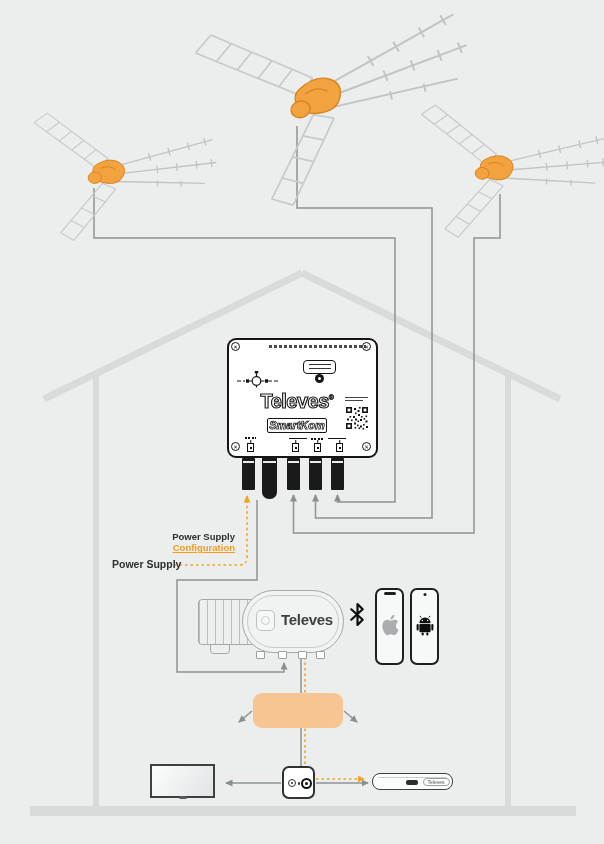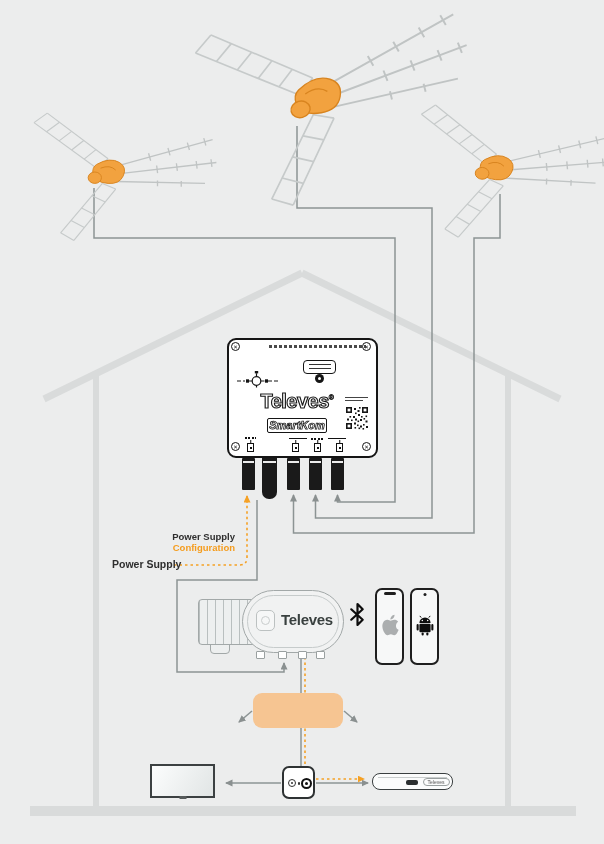--- a/index.html
+++ b/index.html
@@ -29,21 +29,21 @@
   .portlabel1{position:absolute;left:16px;top:97px;width:11px;height:2px;background:repeating-linear-gradient(90deg,#111 0 2px,transparent 2px 3.5px);}
   .bracket{position:absolute;left:60px;top:98px;width:57px;height:3px;
         background:linear-gradient(#111,#111) 0 0/18px 1px no-repeat,
                    linear-gradient(#111,#111) 100% 0/18px 1px no-repeat,
                    repeating-linear-gradient(90deg,#111 0 2px,transparent 2px 3.5px) 50% 0/13px 2px no-repeat;}
   .plug{position:absolute;width:13px;background:#1A1A1A;border-radius:1px;}
   .plug::before{content:'';position:absolute;left:1px;right:1px;top:3px;height:2px;background:#fdfdfd;opacity:.92;}
 
   
   .lbl-psc{left:140px;top:531px;width:95px;text-align:right;font-weight:bold;font-size:9.5px;line-height:11px;color:#2e2e2e;}
-  .lbl-psc .cfg{color:#F59C1D;}
+  .lbl-psc .cfg{color:#F59C1D;text-decoration:underline;}
   .lbl-ps{left:112px;top:558px;font-weight:bold;font-size:10.5px;color:#2e2e2e;}
 
   
   .psu{left:198px;top:590px;width:146px;height:70px;}
   .psu .tab{position:absolute;left:12px;top:52px;width:20px;height:12px;border:1.4px solid #A2A8A8;background:#EDEFEF;border-radius:0 0 4px 4px;box-sizing:border-box;}
   .psu .ribs{position:absolute;left:0;top:9px;width:70px;height:46px;border:1.4px solid #A2A8A8;border-radius:4px;background:#EDEFEF;box-sizing:border-box;
         background-image:repeating-linear-gradient(90deg,#B9BFBF 0 1.5px,transparent 1.5px 8px);}
   .psu .capsule{position:absolute;left:44px;top:0;width:102px;height:63px;border:1.4px solid #A2A8A8;border-radius:32px;background:#F1F2F2;box-sizing:border-box;}
   .psu .capsule::before{content:'';position:absolute;inset:4px;border:1.1px solid #C6CBCB;border-radius:28px;}
   .psu .button{position:absolute;left:58px;top:20px;width:19px;height:21px;border:1.1px solid #BCC1C1;border-radius:5px;background:#F6F7F7;box-sizing:border-box;}

